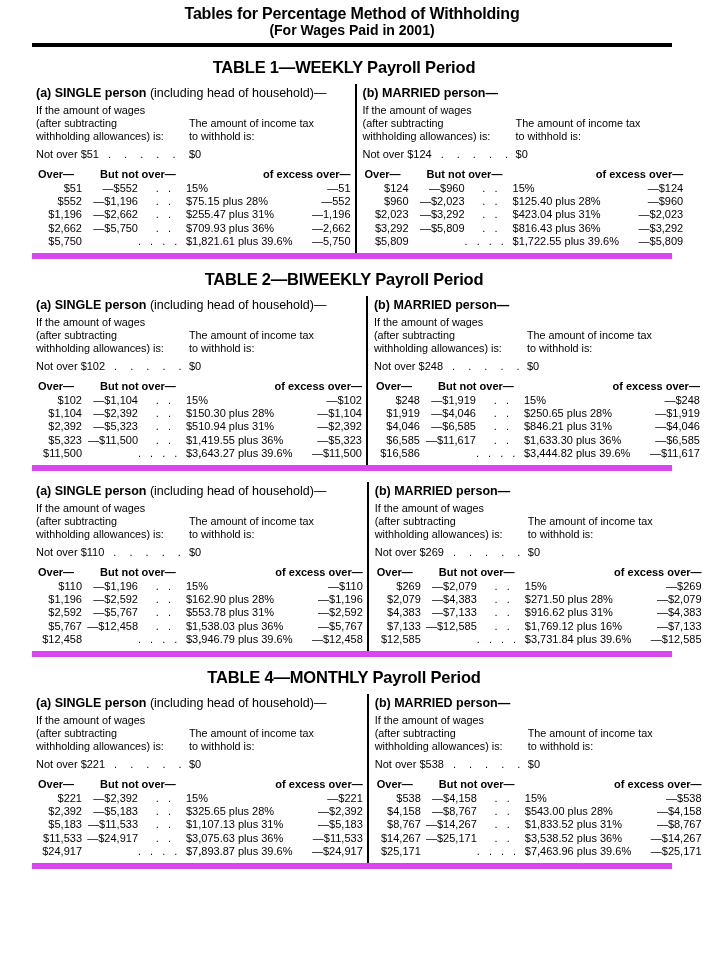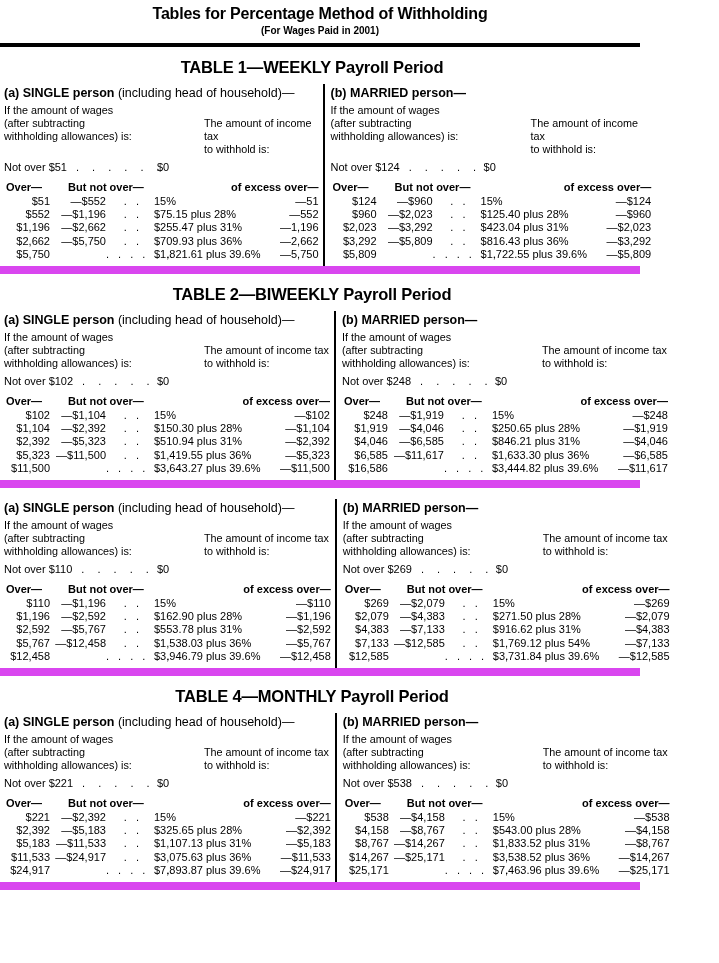--- a/index.html
+++ b/index.html
@@ -3,46 +3,46 @@
 <meta charset="utf-8">
 <style>
   html, body {
     margin: 0; padding: 0;
     width: 719px; height: 963px;
     background: #ffffff;
     color: #000000;
     font-family: "Liberation Sans", sans-serif;
     overflow: hidden;
   }
-  .page { width: 640px; }
+  .page { width: 640px; padding-left: 32px; }
 
   
   .page-header { text-align: center; padding-top: 4px; }
   .page-title { font-size: 16px; font-weight: bold; letter-spacing: -0.2px; line-height: 19px; }
-  .page-subtitle { font-size: 10px; font-weight: bold; line-height: 15px; }
+  .page-subtitle { font-size: 14px; font-weight: bold; line-height: 15px; }
   .header-rule { height: 4px; background: #000; margin-top: 5px; }
 
   
   .table-block { margin-top: 11px; }
   .table-title {
     margin: 0 16px 7px 0;
     text-align: center;
     font-size: 16.5px; font-weight: bold; letter-spacing: -0.2px;
     line-height: 19px;
   }
-  .table-body { display: flex; border-bottom: 8px solid #d946ef; }
+  .table-body { display: flex; border-bottom: 6px solid #d946ef; }
   .half { box-sizing: border-box; }
   .half-single { width: 360px; padding: 0 4px 5px 4px; }
   .half-married { flex: 1; border-left: 2px solid #000; padding: 0 0 5px 6px; }
 
   .sec-head { font-size: 12.5px; line-height: 16px; margin: 1px 0 3px 0; white-space: nowrap; }
   .sec-head .bold { font-weight: bold; }
 
   .desc { display: grid; grid-template-columns: 153px 1fr; font-size: 10.8px; line-height: 13px; margin-bottom: 4px; }
-  .desc-right { margin-top: 13px; margin-left: 47px; }
+  .desc-right { margin-top: 13px; }
 
   .notover { position: relative; font-size: 11px; line-height: 14px; margin: 3px 0 6px 0; height: 14px; }
   .no-dots { margin-left: 9px; word-spacing: 8px; letter-spacing: 1px; }
   .no-zero { position: absolute; left: 153px; top: 0; }
 
   .cols-head { display: flex; font-size: 11px; font-weight: bold; line-height: 14px; margin-bottom: 1px; }
   .h-over { margin-left: 2px; }
   .h-bno { margin-left: 26px; }
   .h-excess { margin-left: auto; }
 
@@ -471,21 +471,21 @@
               <span class="c-bno">—$7,133</span>
               <span class="c-dots">. .</span>
               <span class="c-tax">$916.62 plus 31%</span>
               <span class="c-excess">—$4,383</span>
             </div>
 
             <div class="row">
               <span class="c-over">$7,133</span>
               <span class="c-bno">—$12,585</span>
               <span class="c-dots">. .</span>
-              <span class="c-tax">$1,769.12 plus 54%</span>
+              <span class="c-tax">$1,769.12 plus 16%</span>
               <span class="c-excess">—$7,133</span>
             </div>
 
             <div class="row row-last">
               <span class="c-over">$12,585</span>
               <span class="c-bno"></span>
               <span class="c-dots">. . . . . .</span>
               <span class="c-tax">$3,731.84 plus 39.6%</span>
               <span class="c-excess">—$12,585</span>
             </div>

